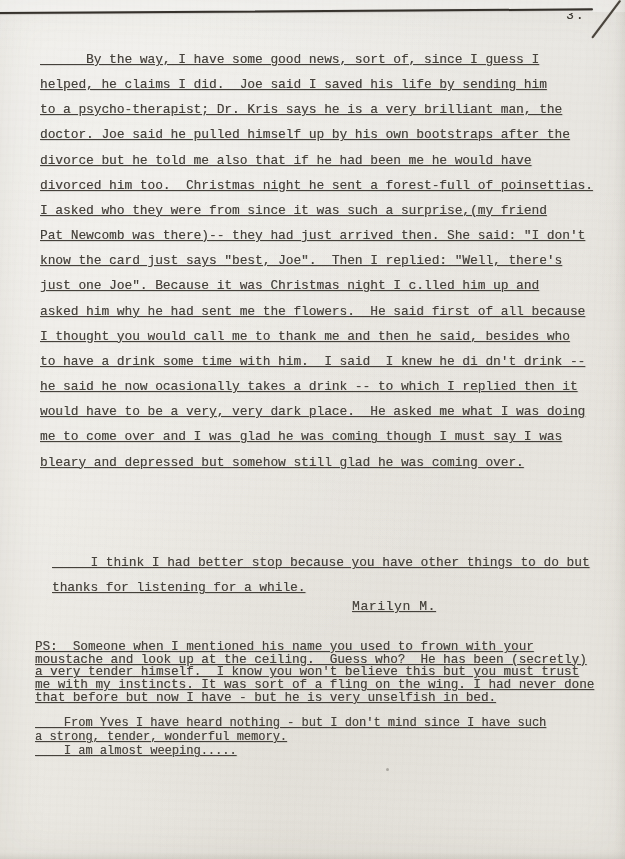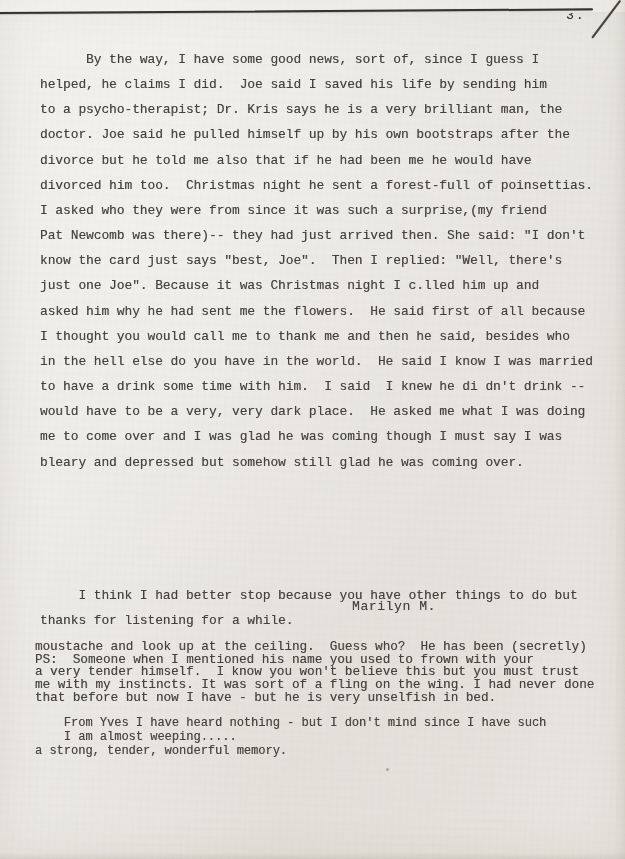--- a/index.html
+++ b/index.html
@@ -45,28 +45,28 @@
     position:absolute; left:566px; top:13px; width:22px; height:13px;
     overflow:hidden;
   }
   .page-mark-clip span {
     display:block; font-size:13px; letter-spacing:2px; color:#3c3832;
     transform:translateY(-5px);
     text-shadow:0.3px 0.3px 0.6px rgba(50,45,38,0.5);
   }
   
   .tline { white-space:pre; }
-  .letter-text { position:absolute; text-shadow:0.35px 0.35px 0.55px rgba(58,52,45,0.42); }
+  .letter-text { position:absolute; text-shadow:0.35px 0.35px 0.55px rgba(58,52,45,0.42);text-decoration:underline; }
   .para-main {
     left:40px; top:47px;
     font-size:12.8px; line-height:25.15px;
   }
   .para-closing {
-    left:40px; top:550px;
-    font-size:12.8px; line-height:25.15px;margin-top:33px;
+    left:52px; top:550px;
+    font-size:12.8px; line-height:25.15px;
   }
   .signature {
     left:352px; top:599px;
     font-size:13px; letter-spacing:0.6px;
   }
   .para-ps {
     left:35px; top:641px;
     font-size:12.6px; line-height:12.7px;
   }
   .para-yves {
@@ -107,44 +107,44 @@
       <div class="tline">to a psycho-therapist; Dr. Kris says he is a very brilliant man, the</div>
       <div class="tline">doctor. Joe said he pulled himself up by his own bootstraps after the</div>
       <div class="tline">divorce but he told me also that if he had been me he would have</div>
       <div class="tline">divorced him too.  Christmas night he sent a forest-full of poinsettias.</div>
       <div class="tline">I asked who they were from since it was such a surprise,(my friend</div>
       <div class="tline">Pat Newcomb was there)-- they had just arrived then. She said: "I don't</div>
       <div class="tline">know the card just says "best, Joe".  Then I replied: "Well, there's</div>
       <div class="tline">just one Joe". Because it was Christmas night I c.lled him up and</div>
       <div class="tline">asked him why he had sent me the flowers.  He said first of all because</div>
       <div class="tline">I thought you would call me to thank me and then he said, besides who</div>
-      <div class="tline">in the hell else do you have in the world.  He said I know I was married</div>
       <div class="tline">to have a drink some time with him.  I said  I knew he di dn't drink --</div>
+      <div class="tline">he said he now ocasionally takes a drink -- to which I replied then it</div>
       <div class="tline">would have to be a very, very dark place.  He asked me what I was doing</div>
       <div class="tline">me to come over and I was glad he was coming though I must say I was</div>
       <div class="tline">bleary and depressed but somehow still glad he was coming over.</div>
     </div>
 
   <div class="letter-text para-closing">
       <div class="tline">     I think I had better stop because you have other things to do but</div>
       <div class="tline">thanks for listening for a while.</div>
     </div>
 
   <div class="letter-text signature">Marilyn M.</div>
 
   <div class="letter-text para-ps">
+      <div class="tline">PS:  Someone when I mentioned his name you used to frown with your</div>
       <div class="tline">moustache and look up at the ceiling.  Guess who?  He has been (secretly)</div>
-      <div class="tline">PS:  Someone when I mentioned his name you used to frown with your</div>
       <div class="tline">a very tender himself.  I know you won't believe this but you must trust</div>
       <div class="tline">me with my instincts. It was sort of a fling on the wing. I had never done</div>
       <div class="tline">that before but now I have - but he is very unselfish in bed.</div>
     </div>
 
   <div class="letter-text para-yves">
       <div class="tline">    From Yves I have heard nothing - but I don't mind since I have such</div>
+      <div class="tline">a strong, tender, wonderful memory.</div>
       <div class="tline">    I am almost weeping.....</div>
-      <div class="tline">a strong, tender, wonderful memory.</div>
     </div>
 
   <div class="smudge-dot"></div>
   <div class="edge-right"></div>
   <div class="edge-bottom"></div>
 </div>
 
 </body></html>

